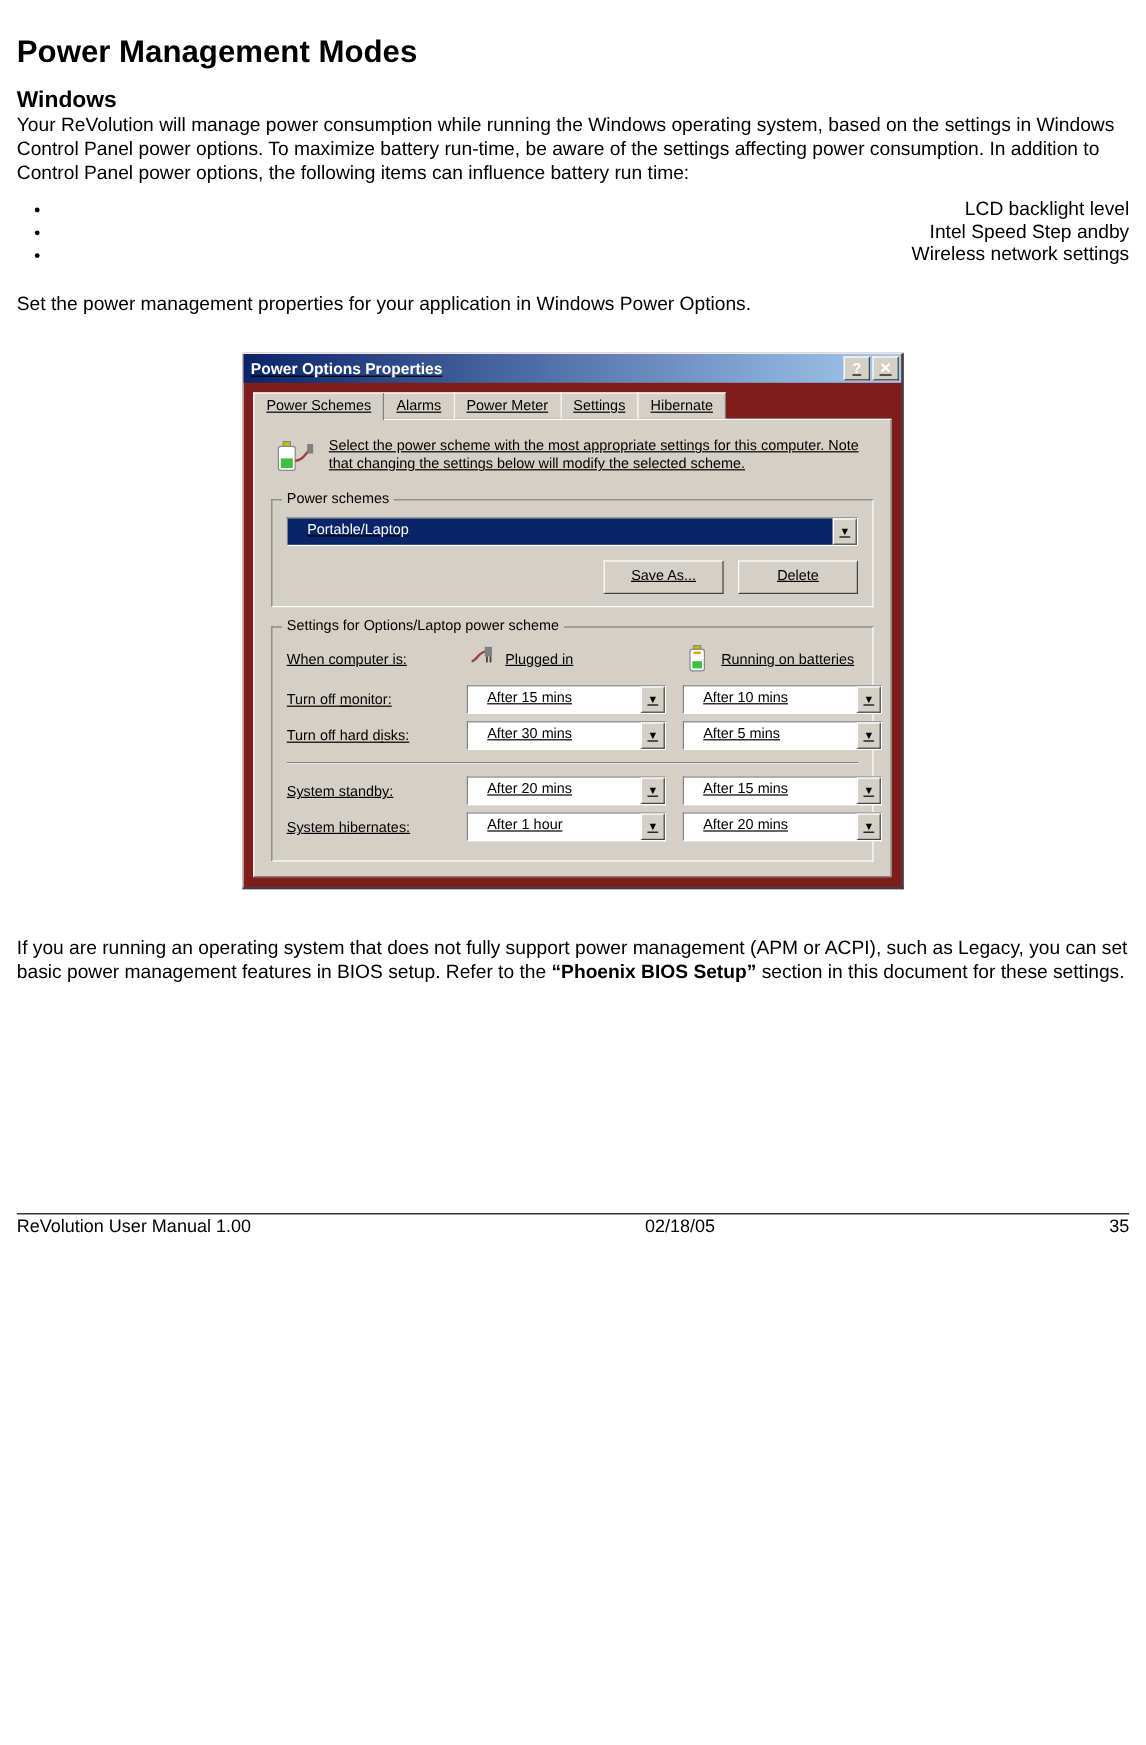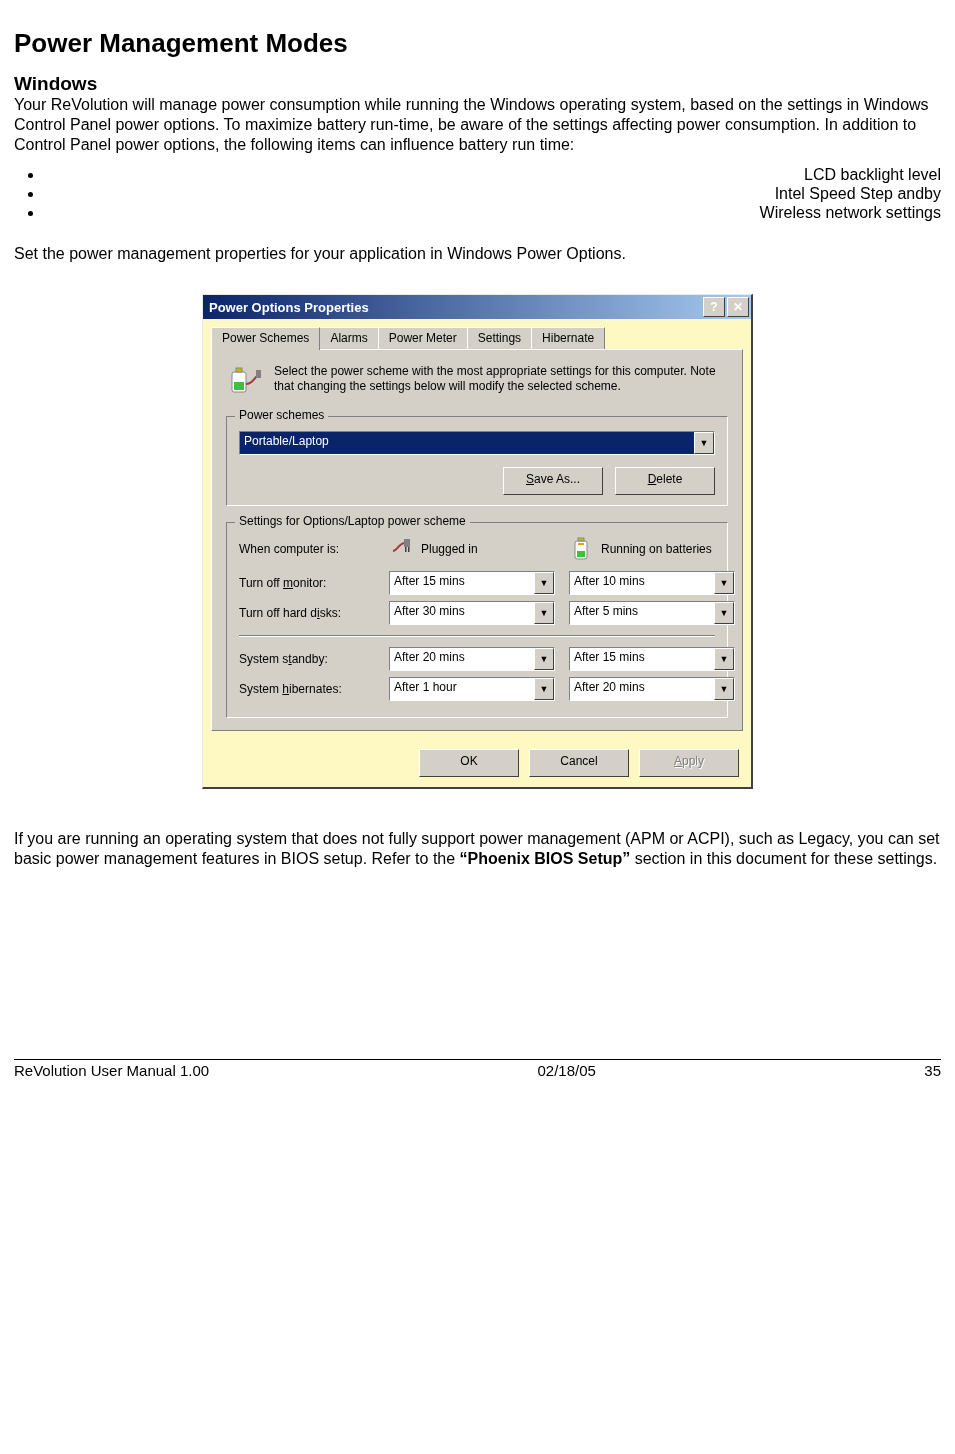--- a/index.html
+++ b/index.html
@@ -24,28 +24,29 @@
     padding-top: 2px;
     display: flex;
     justify-content: space-between;
     font-size: 15px;
   }
 
   
   .dlg-wrap { display:flex; justify-content:center; margin: 30px 0 40px 0; }
   .dlg {
     width: 548px;
-    background: #fef9c3;
+    background: #7f1d1d;
     border-top: 1px solid #e8e8e8;
     border-left: 1px solid #e8e8e8;
     border-right: 2px solid #404040;
     border-bottom: 2px solid #404040;
     font-family: Tahoma, sans-serif;
     font-size: 13px;
     color: #000;
+    text-decoration: underline;
   }
   .titlebar {
     height: 24px;
     background: linear-gradient(to right, #0a246a, #a6caf0);
     color: #fff;
     font-weight: bold;
     display:flex; align-items:center; justify-content:space-between;
     padding: 0 2px 0 6px;
   }
   .titlebar .sysbtns { display:flex; }
@@ -94,21 +95,21 @@
     position:absolute; top:-9px; left:8px; background:#d4d0c8;
     padding:0 4px; font-size:12px;
   }
 
   .dd-combobox {
     border-top:1px solid #808080; border-left:1px solid #808080;
     border-right:1px solid #fff; border-bottom:1px solid #fff;
     background:#fff; height:22px; display:flex; align-items:stretch;
   }
   .dd-combobox .val {
-    flex:1; padding:2px 4px; font-size:12px;
+    flex:1; padding:2px 16px; font-size:12px;
   }
   .dd-combobox.selected .val { background:#0a246a; color:#fff; }
   .dd-arrow {
     width:18px; background:#d4d0c8;
     border-top:1px solid #fff; border-left:1px solid #fff;
     border-right:1px solid #404040; border-bottom:1px solid #404040;
     display:flex; align-items:center; justify-content:center;
     font-size:9px;
   }
 
@@ -291,27 +292,20 @@
           <div class="cell">
             <div class="dd-combobox">
               <div class="val">After 20 mins</div>
               <div class="dd-arrow">▼</div>
             </div>
           </div>
         </div>
       </div>
     </div>
 
-    <div class="dlgbtns">
-      <div class="w95btn">OK</div>
-      <div class="w95btn">Cancel</div>
-      <div class="w95btn disabled">
-        <span class="und">A</span>pply
-      </div>
-    </div>
   </div>
 </div>
 
 <p>
   <span>If you are running an operating system that does not fully support power management (APM or ACPI), such as Legacy, you can set basic power management features in BIOS setup. Refer to the </span><b>“Phoenix BIOS Setup”</b><span> section in this document for these settings.</span>
 </p>
 
 <div class="page-footer">
   <span>ReVolution User Manual 1.00</span>
   <span>02/18/05</span>

